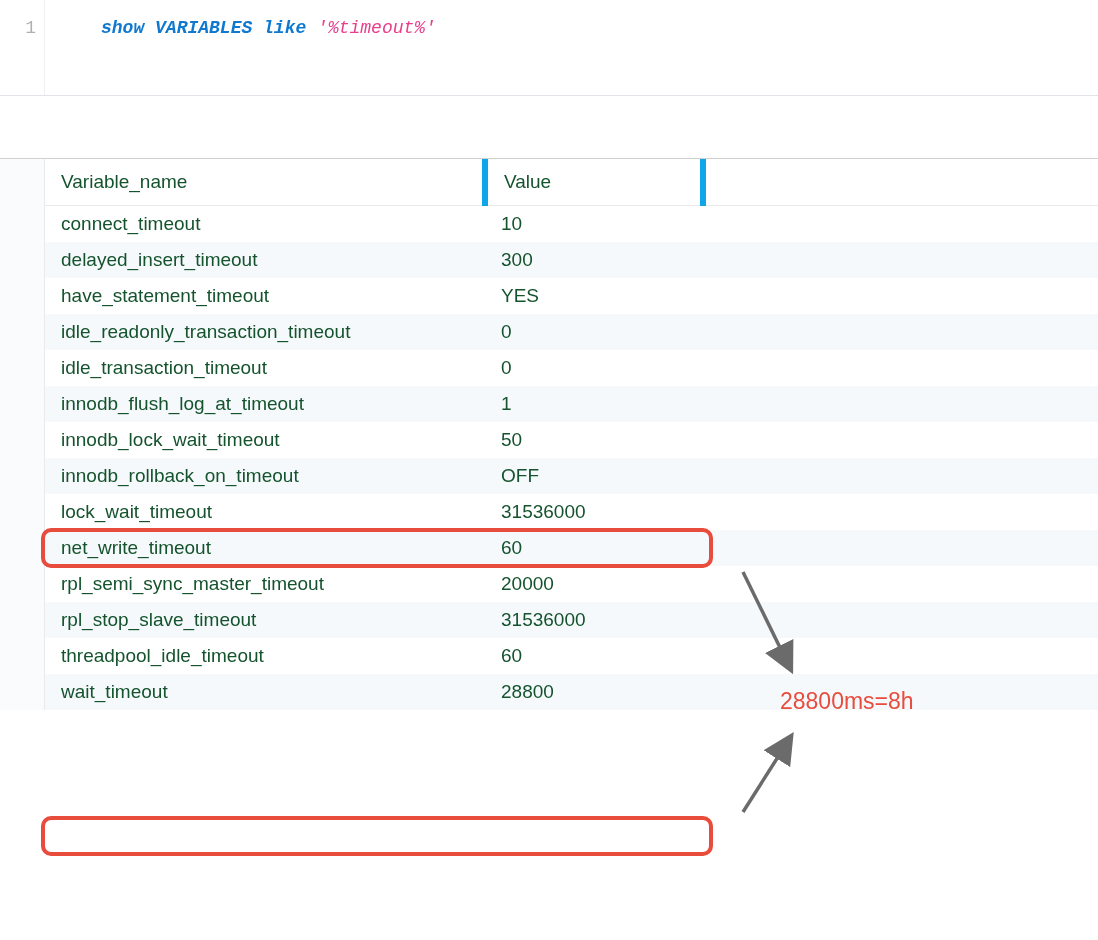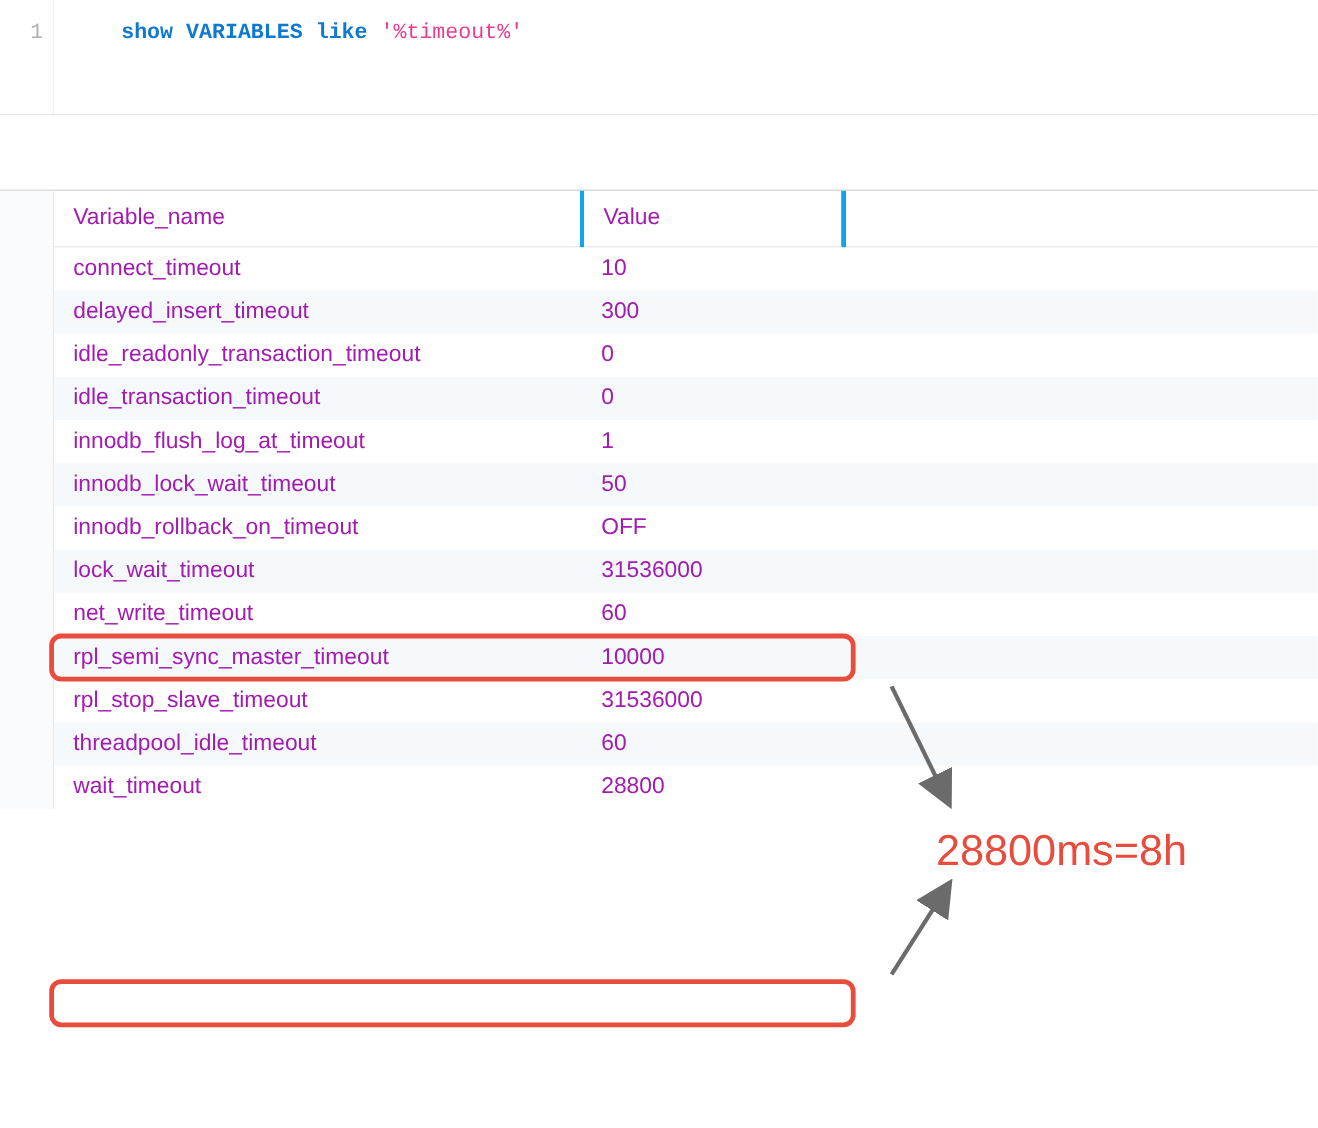--- a/index.html
+++ b/index.html
@@ -26,20 +26,21 @@
       color: #b0b0b0;
       font-family: "SFMono-Regular", Consolas, "Liberation Mono", Menlo, monospace;
       font-size: 18px;
       border-right: 1px solid #f0f0f0;
     }
     .code {
       padding-top: 18px;
       padding-left: 56px;
       font-family: "SFMono-Regular", Consolas, "Liberation Mono", Menlo, monospace;
       font-size: 18px;
+      font-style: italic;
     }
     .kw { color: #0f79d0; font-weight: 600; }
     .cls { color: #0f79d0; font-weight: 600; }
     .like { color: #0f79d0; font-weight: 600; }
     .str { color: #e83e8c; }
 
     .results-wrap {
       position: relative;
       border-top: 1px solid #d0d0d0;
       margin-top: 62px;
@@ -51,34 +52,34 @@
       bottom: 0;
       width: 45px;
       border-right: 1px solid #eaeaea;
       background: #fafbfc;
     }
     .table {
       margin-left: 45px;
       width: calc(100% - 45px);
       border-collapse: collapse;
       font-size: 19px;
-      color: #a21caf;
+      color: #14532d;
     }
     thead th {
       text-align: left;
       font-weight: 400;
       padding: 12px 16px 12px 16px;
       border-bottom: 1px solid #eaeaea;
       background: #fff;
       position: relative;
     }
     thead th.col-value { width: 218px; }
     thead th.col-rest { width: auto; }
     thead th + th {
-      border-left: 4px solid #0ea5e9;
+      border-left: 6px solid #0ea5e9;
     }
     tbody td {
       padding: 7px 16px;
       vertical-align: middle;
     }
     tbody tr:nth-child(even) {
       background: #f6f9fc;
     }
     .col-name { width: 440px; }
     .col-value { width: 218px; }
@@ -95,21 +96,21 @@
     
     svg.overlay {
       position: absolute;
       left: 0; top: 0;
       pointer-events: none;
     }
 
     .annotation {
       position: absolute;
       color: #e84c3d;
-      font-size: 36px;
+      font-size: 23px;
       pointer-events: none;
     }
   </style>
 </head>
 <body>
 
 <div class="editor">
   <div class="gutter">
     <span>1</span>
   </div>
@@ -139,20 +140,25 @@
           <td class="col-name">connect_timeout</td>
           <td class="col-value">10</td>
           <td class="col-rest"></td>
         </tr>
         <tr>
           <td class="col-name">delayed_insert_timeout</td>
           <td class="col-value">300</td>
           <td class="col-rest"></td>
         </tr>
         <tr>
+          <td class="col-name">have_statement_timeout</td>
+          <td class="col-value">YES</td>
+          <td class="col-rest"></td>
+        </tr>
+        <tr>
           <td class="col-name">idle_readonly_transaction_timeout</td>
           <td class="col-value">0</td>
           <td class="col-rest"></td>
         </tr>
         <tr>
           <td class="col-name">idle_transaction_timeout</td>
           <td class="col-value">0</td>
           <td class="col-rest"></td>
         </tr>
         <tr>
@@ -175,21 +181,21 @@
           <td class="col-value">31536000</td>
           <td class="col-rest"></td>
         </tr>
         <tr>
           <td class="col-name">net_write_timeout</td>
           <td class="col-value">60</td>
           <td class="col-rest"></td>
         </tr>
         <tr>
           <td class="col-name">rpl_semi_sync_master_timeout</td>
-          <td class="col-value">10000</td>
+          <td class="col-value">20000</td>
           <td class="col-rest"></td>
         </tr>
         <tr>
           <td class="col-name">rpl_stop_slave_timeout</td>
           <td class="col-value">31536000</td>
           <td class="col-rest"></td>
         </tr>
         <tr>
           <td class="col-name">threadpool_idle_timeout</td>
           <td class="col-value">60</td>

